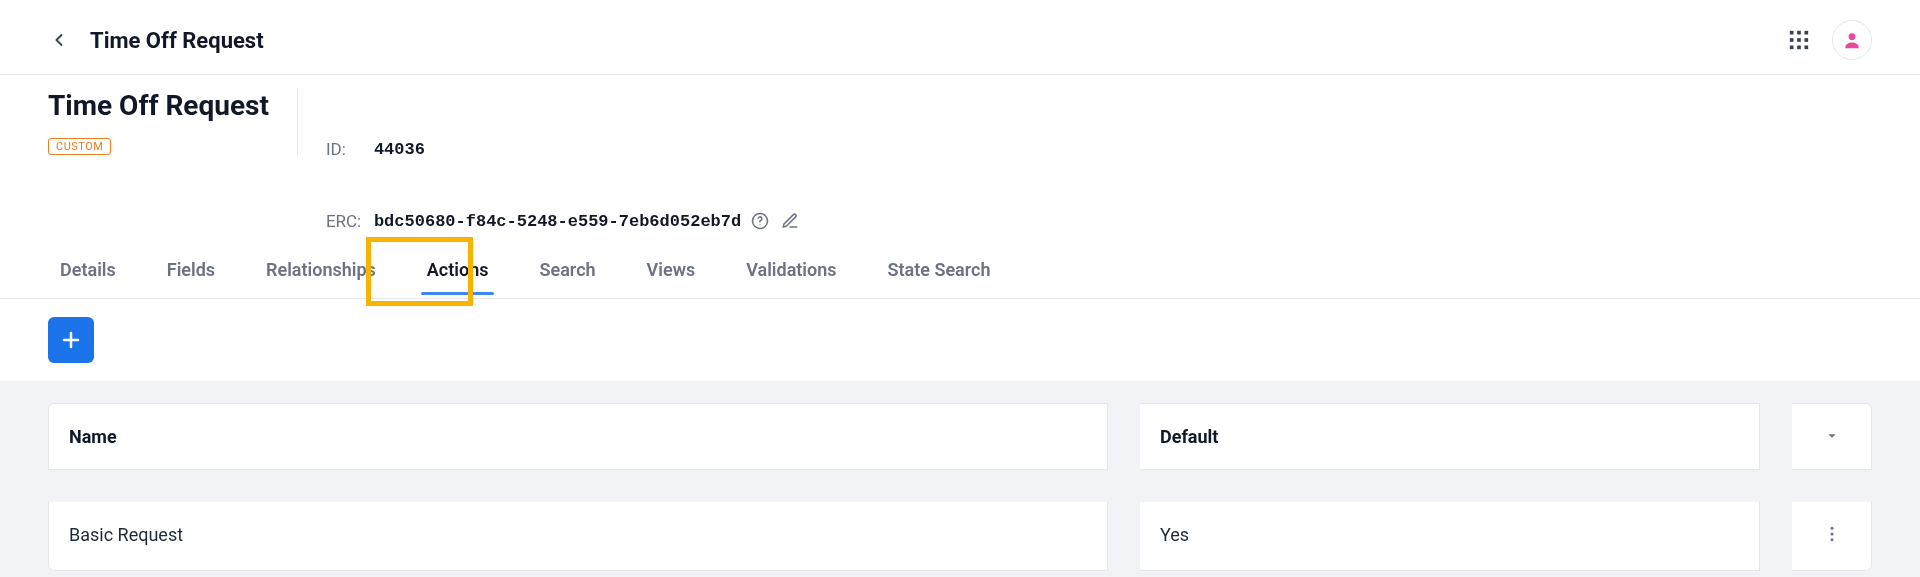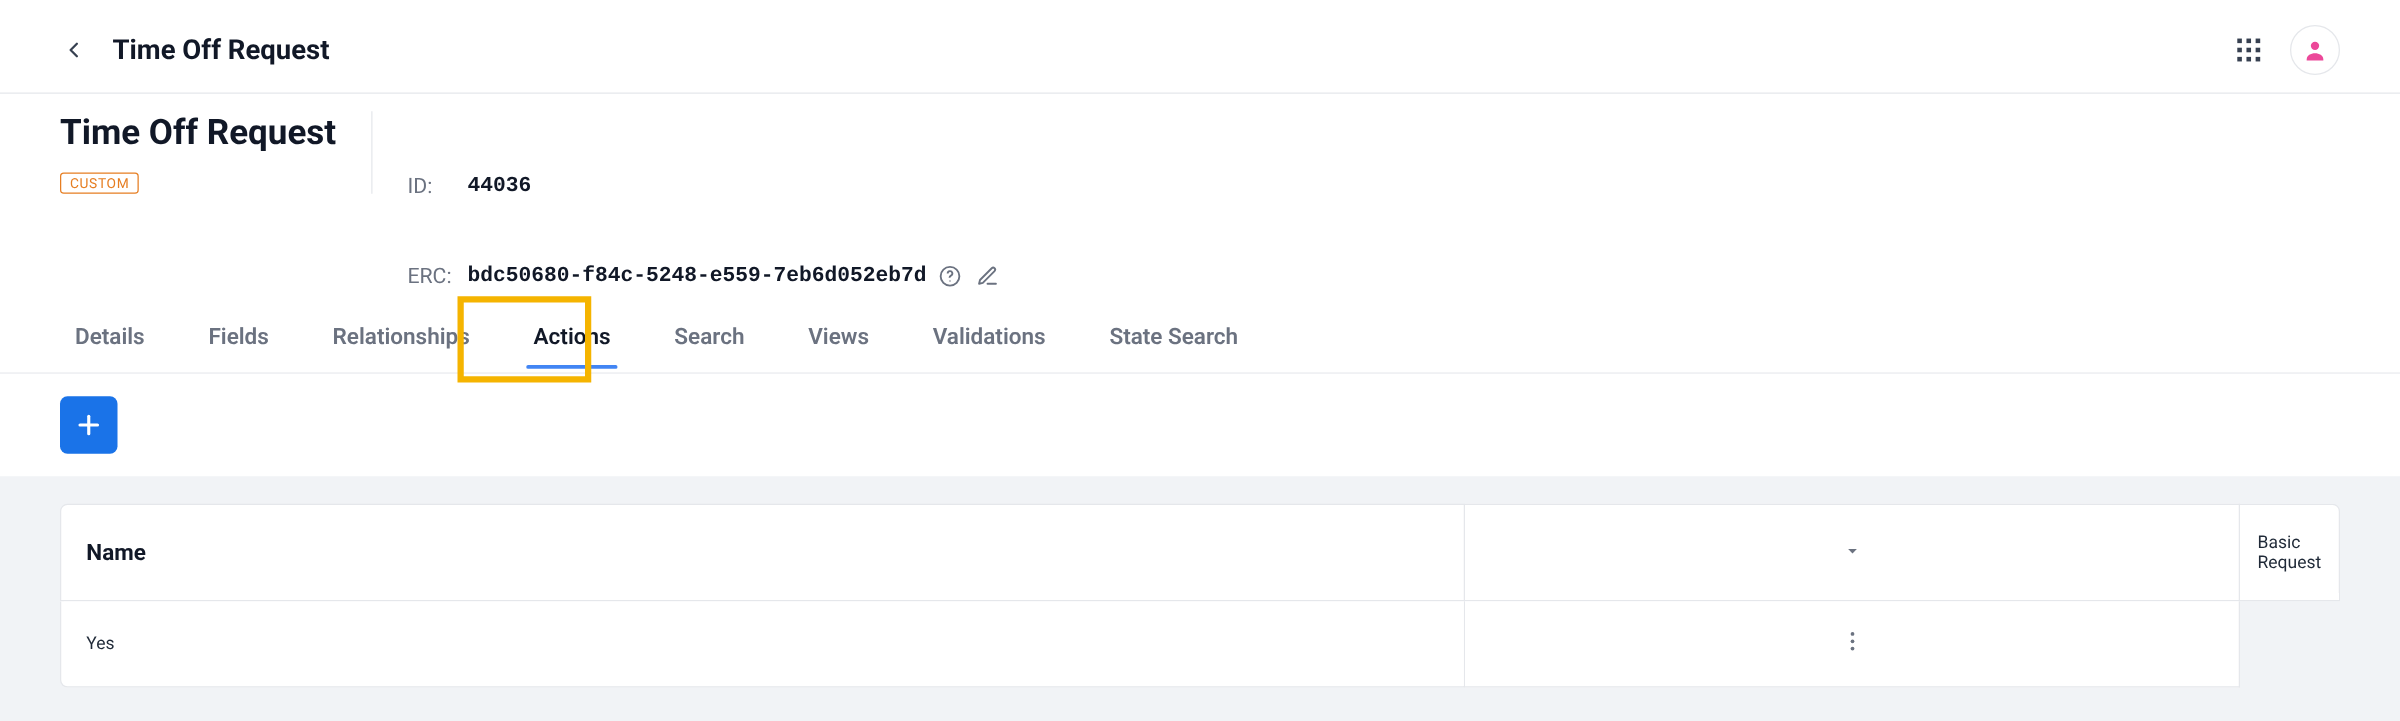--- a/index.html
+++ b/index.html
@@ -176,40 +176,41 @@
     
     .content {
       background: #f1f3f6;
       padding: 22px 48px 28px 48px;
       min-height: 240px;
     }
     .table {
       width: 100%;
       display: grid;
       grid-template-columns: 1fr 620px 80px;
+      gap: 32px;
     }
     .table .th, .table .td {
       background: #fff;
       border: 1px solid #e5e7eb;
     }
     .table .th {
       font-weight: 700;
       font-size: 18px;
       color: #111827;
       padding: 22px 20px;
       display: flex;
       align-items: center;
       justify-content: space-between;
     }
     .table .td {
-      font-size: 14px;
+      font-size: 18px;
       color: #1f2937;
       padding: 22px 20px;
       display: flex;
-      align-items: center;
+      align-items: flex-start;
     }
     .table > div:nth-child(1) { border-radius: 6px 0 0 0; }
     .table > div:nth-child(3) { border-radius: 0 6px 0 0; justify-content: center;}
     .table > div:nth-child(4) { border-radius: 0 0 0 6px; }
     .table > div:nth-child(6) { border-radius: 0 0 6px 0; justify-content: center;}
     
     .table > div:nth-child(2),
     .table > div:nth-child(3),
     .table > div:nth-child(5),
     .table > div:nth-child(6) { border-left: none; }
@@ -307,20 +308,23 @@
         <line x1="5" y1="12" x2="19" y2="12"></line>
       </svg>
   </div>
 </div>
 
 <div class="content">
   <div class="table">
     <div class="th">
       <span>Name</span>
     </div>
+    <div class="th">
+      <span>Default</span>
+    </div>
     <div class="th" style="justify-content:center;">
       <span class="sort-caret">
         <svg width="14" height="14" viewBox="0 0 24 24" fill="currentColor">
             <path d="M6 9l6 6 6-6z"></path>
           </svg>
       </span>
     </div>
 
     <div class="td">
       <span>Basic Request</span>

